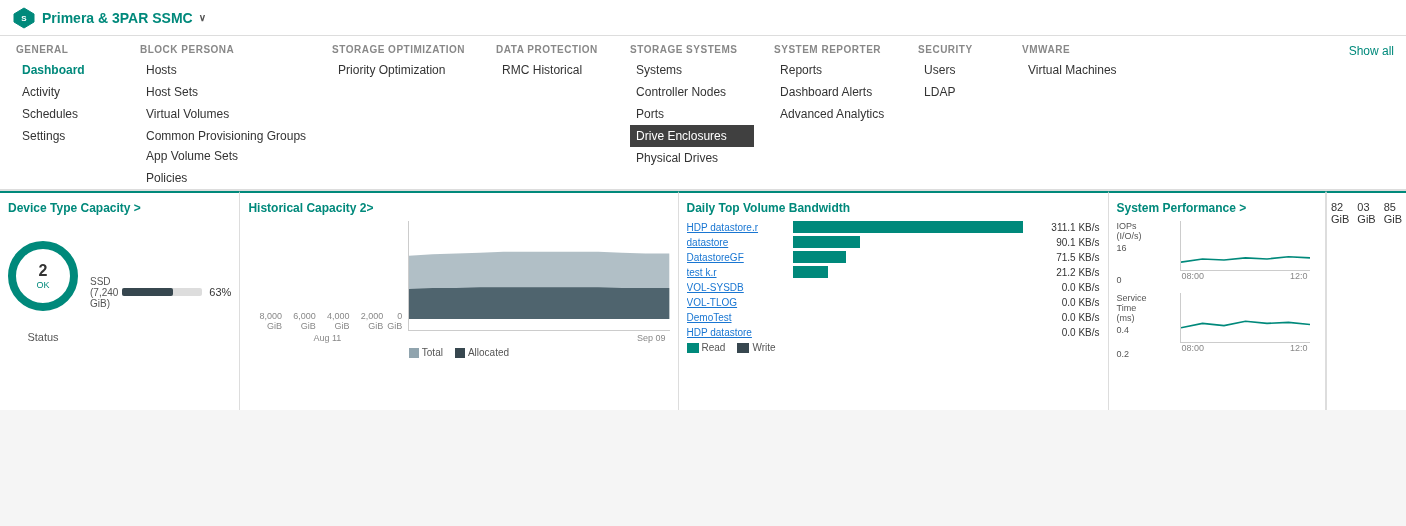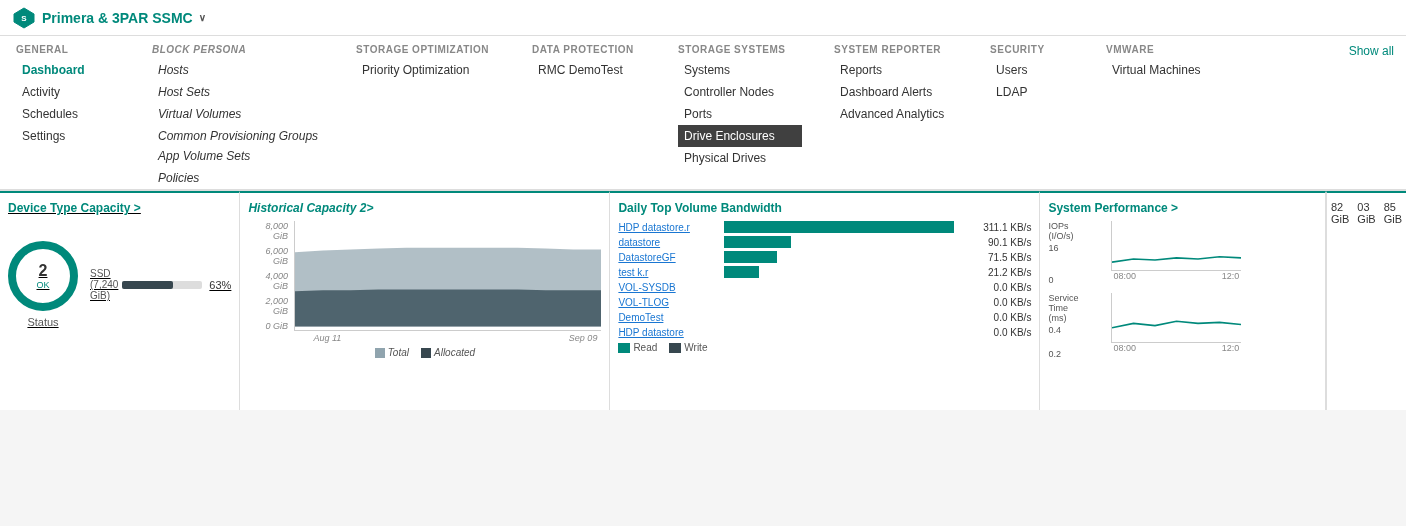--- a/index.html
+++ b/index.html
@@ -14,21 +14,21 @@
     .logo-area { display: flex; align-items: center; gap: 6px; color: #00897b; font-weight: bold; font-size: 14px; }
     .logo-icon { width: 24px; height: 24px; }
     .logo-text { color: #00897b; font-weight: bold; }
     .dropdown-arrow { color: #555; font-size: 10px; cursor: pointer; }
 
     
     .nav-menu {
       background: #fff; border-bottom: 1px solid #ddd;
       padding: 6px 0 0 0; position: relative;
     }
-    .nav-categories { display: flex; padding: 0 8px; gap: 16px; }
+    .nav-categories { display: flex; padding: 0 8px; gap: 4px; }
     .nav-category { min-width: 120px; padding: 0 8px; }
     .nav-category-title {
       font-size: 10px; color: #888; font-weight: bold;
       text-transform: uppercase; letter-spacing: 0.5px;
       padding: 2px 0 4px 0;
     }
     .nav-items { display: flex; flex-direction: column; gap: 0; }
     .nav-item {
       padding: 4px 6px; cursor: pointer; color: #333; font-size: 12px;
       white-space: nowrap;
@@ -47,21 +47,21 @@
       border-right: 1px solid #ddd;
       padding: 8px;
       background: #fff;
       flex: 1;
     }
     .panel-title {
       font-size: 12px; color: #00897b; font-weight: bold; margin-bottom: 6px; cursor: pointer;
     }
 
     
-    .device-panel { flex: 0 0 200px; display: flex; flex-direction: column; align-items: flex-start; text-decoration: underline; }
+    .device-panel { flex: 0 0 200px; display: flex; flex-direction: column; align-items: flex-start; }
     .donut-area { display: flex; align-items: center; gap: 12px; margin-top: 20px; }
     .donut {
       width: 70px; height: 70px; border-radius: 50%;
       border: 8px solid #00897b;
       display: flex; align-items: center; justify-content: center;
       flex-direction: column; position: relative;
     }
     .donut-num { font-size: 16px; font-weight: bold; color: #333; }
     .donut-label { font-size: 9px; color: #00897b; }
     .ssd-info { display: flex; flex-direction: row; gap: 4px; }
@@ -129,21 +129,21 @@
       <div class="nav-category">
         <div class="nav-category-title">GENERAL</div>
         <div class="nav-items">
           <div class="nav-item active">Dashboard</div>
           <div class="nav-item">Activity</div>
           <div class="nav-item">Schedules</div>
           <div class="nav-item">Settings</div>
         </div>
       </div>
 
-      <div class="nav-category" style="min-width:160px;font-style:italic;">
+      <div class="nav-category" style="min-width:160px;">
         <div class="nav-category-title">BLOCK PERSONA</div>
         <div class="nav-items">
           <div class="nav-item">Hosts</div>
           <div class="nav-item">Host Sets</div>
           <div class="nav-item">Virtual Volumes</div>
           <div class="nav-item" style="white-space:normal; line-height:1.2; padding-bottom:2px;">Common Provisioning Groups</div>
           <div class="nav-item">App Volume Sets</div>
           <div class="nav-item">Policies</div>
         </div>
       </div>
@@ -151,21 +151,21 @@
       <div class="nav-category" style="min-width:160px;">
         <div class="nav-category-title">STORAGE OPTIMIZATION</div>
         <div class="nav-items">
           <div class="nav-item">Priority Optimization</div>
         </div>
       </div>
 
       <div class="nav-category" style="min-width:130px;">
         <div class="nav-category-title">DATA PROTECTION</div>
         <div class="nav-items">
-          <div class="nav-item">RMC DemoTest</div>
+          <div class="nav-item">RMC Historical</div>
         </div>
       </div>
 
       <div class="nav-category" style="min-width:140px;">
         <div class="nav-category-title">STORAGE SYSTEMS</div>
         <div class="nav-items">
           <div class="nav-item">Systems</div>
           <div class="nav-item">Controller Nodes</div>
           <div class="nav-item">Ports</div>
           <div class="nav-item selected">Drive Enclosures</div>
@@ -204,39 +204,39 @@
 <div class="dashboard">
 
   <div class="panel device-panel" style="flex: 0 0 185px; border-top: 2px solid #00897b;">
     <div class="panel-title">Device Type Capacity &gt;</div>
     <div class="donut-area">
       <div style="display:flex; flex-direction:column; align-items:center;">
         <div class="donut">
           <span class="donut-num">2</span>
           <span class="donut-label">OK</span>
         </div>
-        <div class="status-label" style="margin-top:5px;">Status</div>
+        <div class="status-label" style="margin-top:20px;">Status</div>
       </div>
       <div class="ssd-info">
         <div class="ssd-label" style="font-size:10px; color:#555;">SSD (7,240 GiB)</div>
         <div class="ssd-bar-wrap">
           <div class="ssd-bar">
             <div class="ssd-bar-fill" style="width:63%;"></div>
           </div>
           <span class="ssd-pct">63%</span>
         </div>
       </div>
     </div>
   </div>
 
-  <div class="panel hist-panel" style="flex: 0 0 370px; border-top: 2px solid #00897b; font-style: italic;">
+  <div class="panel hist-panel" style="flex: 0 0 370px; border-top: 2px solid #00897b;">
     <div class="panel-title">Historical Capacity 2&gt;</div>
     <div class="hist-chart">
       <div style="display:flex; gap:4px;">
-        <div class="hist-yaxis" style="text-align:right; padding-right:2px; font-size:9px; color:#888; display:flex; flex-direction:column; justify-content:space-between; height:110px;align-items:flex-end;">
+        <div class="hist-yaxis" style="text-align:right; padding-right:2px; font-size:9px; color:#888; display:flex; flex-direction:row; justify-content:space-between; height:110px;align-items:flex-end;">
           <span>8,000 GiB</span>
           <span>6,000 GiB</span>
           <span>4,000 GiB</span>
           <span>2,000 GiB</span>
           <span>0 GiB</span>
         </div>
         <svg class="chart-svg" viewBox="0 0 330 110" style="width:310px; height:110px; border-left:1px solid #ccc; border-bottom:1px solid #ccc;">
 
           <polygon points="0,30 30,28 60,27 90,26 120,25 150,25 180,25 210,25 240,25 270,26 300,27 330,27 330,110 0,110" fill="#90a4ae" opacity="0.7"></polygon>
 

